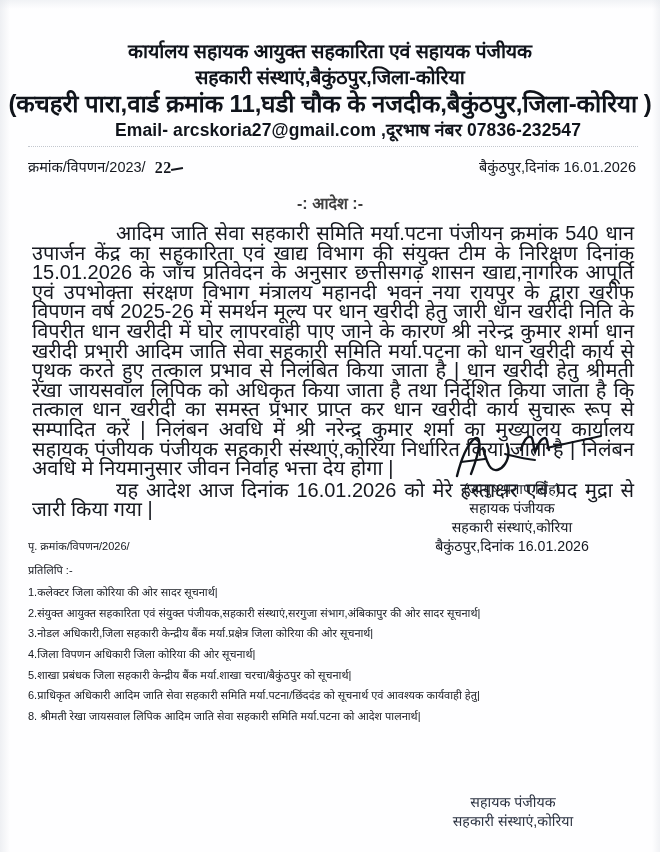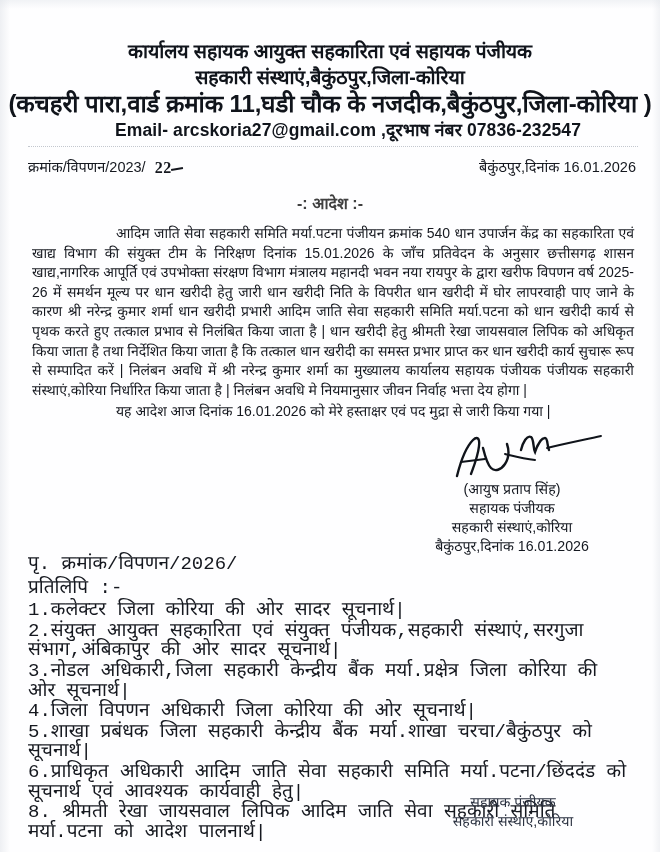--- a/index.html
+++ b/index.html
@@ -110,21 +110,21 @@
     font-weight: 700;
     color: #404040;
   }
 
   
   .body-block {
     position: absolute;
     left: 32px;
     right: 26px;
     top: 224px;
-    font-size: 14px;
+    font-size: 20px;
     line-height: 19.6px;
     text-align: justify;
     text-justify: inter-word;
     color: #15181f;
   }
   .body-block p { margin: 0; }
   .p-indent { text-indent: 84px; }
   .p-second { text-indent: 84px; margin-top: 2px !important; }
 
   
@@ -145,25 +145,24 @@
     line-height: 19px;
     color: #141820;
     white-space: nowrap;
   }
 
   
   .endorse {
     position: absolute;
     left: 28px;
     right: 30px;
-    top: 555px;
-    font-size: 19px;
+    top: 537px;
+    font-size: 11px;
     line-height: 19.6px;
     color: #15181f;
-    font-family: Liberation Mono, monospace;
   }
   .endorse .pc-ref { margin: 0 0 4px 0; }
   .endorse .copy-label { margin: 0 0 3px 0; }
   .copy-list { margin: 0; padding: 0; list-style: none; }
   .copy-list li { margin: 0 0 1px 0; }
 
   
   .footer-sign {
     position: absolute;
     right: 42px;

